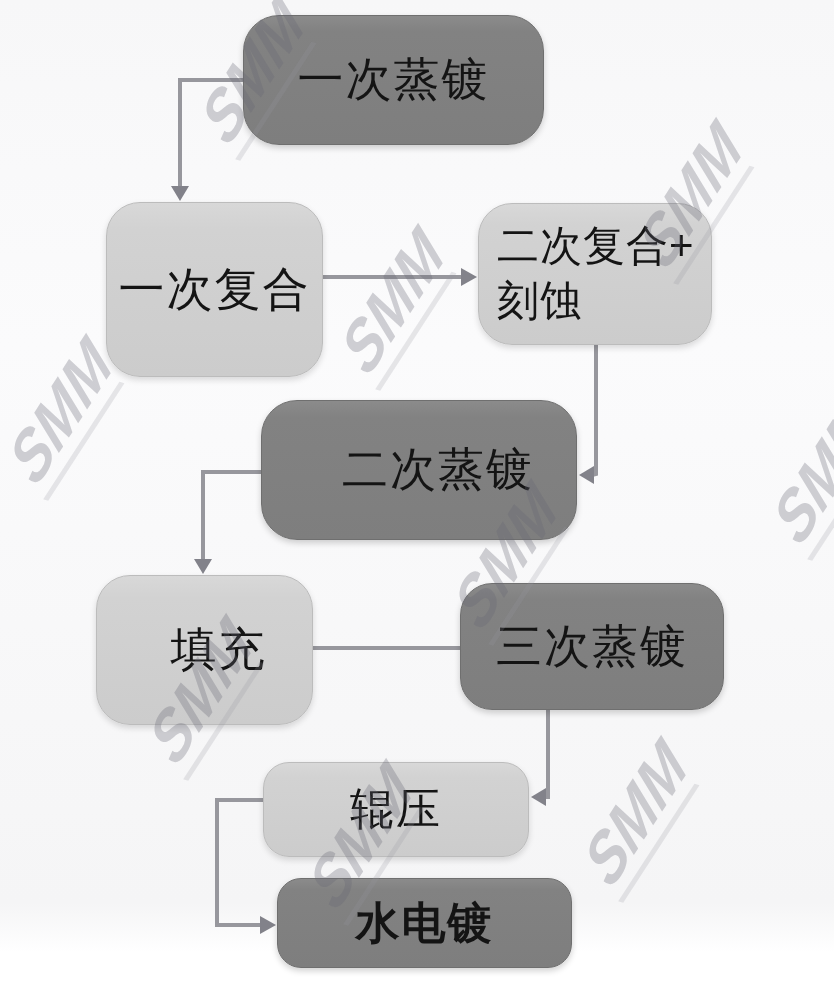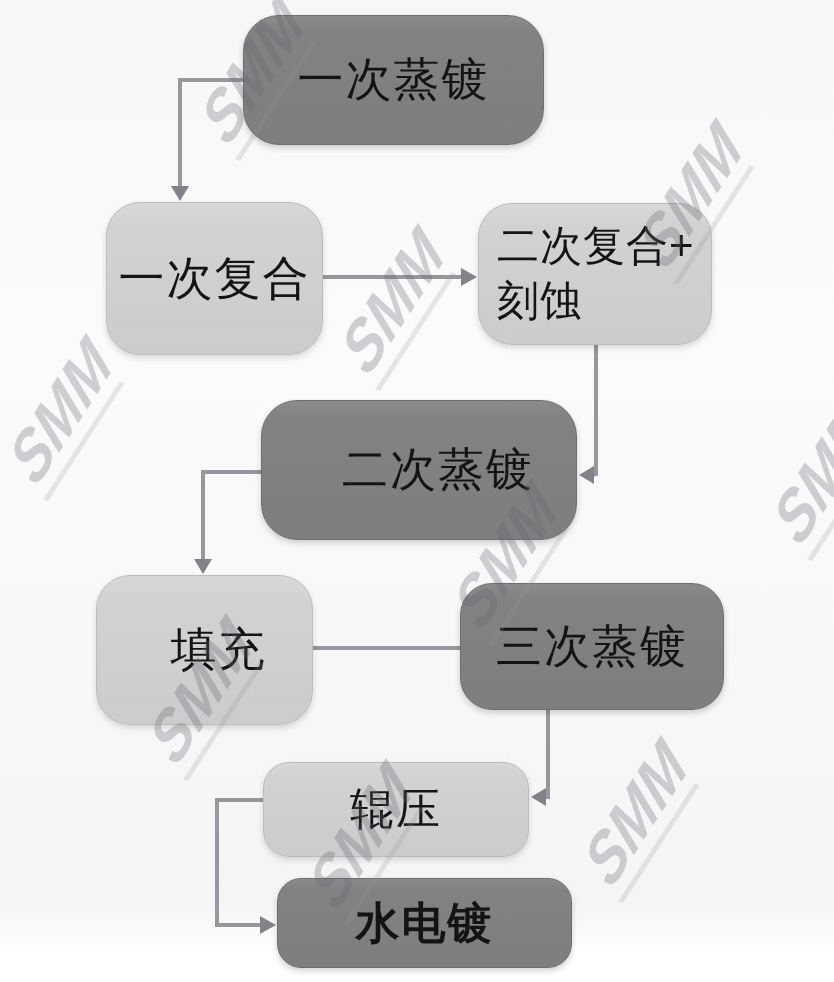--- a/index.html
+++ b/index.html
@@ -27,21 +27,21 @@
     background: linear-gradient(180deg, #8b8b8b 0%, #828282 12%, #7e7e7e 100%);
     border:1px solid #6f6f6f;
     box-shadow: 0 3px 6px rgba(0,0,0,0.18);
   }
   .node.light {
     background: linear-gradient(180deg, #d8d8d8 0%, #d2d2d2 15%, #cccccc 100%);
     border:1px solid #bcbcbc;
     box-shadow: 0 3px 6px rgba(0,0,0,0.14);
   }
   .n1 { left:243px; top:15px;  width:301px; height:130px; border-radius:36px; font-size:46px;align-items:center; }
-  .n2 { left:106px; top:202px; width:217px; height:153px; border-radius:34px; font-size:46px; }
+  .n2 { left:106px; top:202px; width:217px; height:175px; border-radius:34px; font-size:46px; }
   .n3 { left:478px; top:203px; width:234px; height:142px; border-radius:34px; font-size:42px;
         justify-content:flex-start; padding-left:18px; line-height:1.3; letter-spacing:1px; }
   .n4 { left:261px; top:400px; width:316px; height:140px; border-radius:36px; font-size:46px;padding-left:38px; }
   .n5 { left:96px;  top:575px; width:217px; height:150px; border-radius:34px; font-size:46px;padding-left:28px; }
   .n6 { left:460px; top:583px; width:264px; height:127px; border-radius:32px; font-size:46px; }
   .n7 { left:263px; top:748px; width:266px; height:95px;  border-radius:26px; font-size:44px;margin-top:14px; }
   .n8 { left:277px; top:878px; width:295px; height:90px;  border-radius:24px; font-size:44px;font-weight:bold; }
   .n3 .lines { display:block; text-align:left; }
   .n3 .lines span { display:block; }
 

